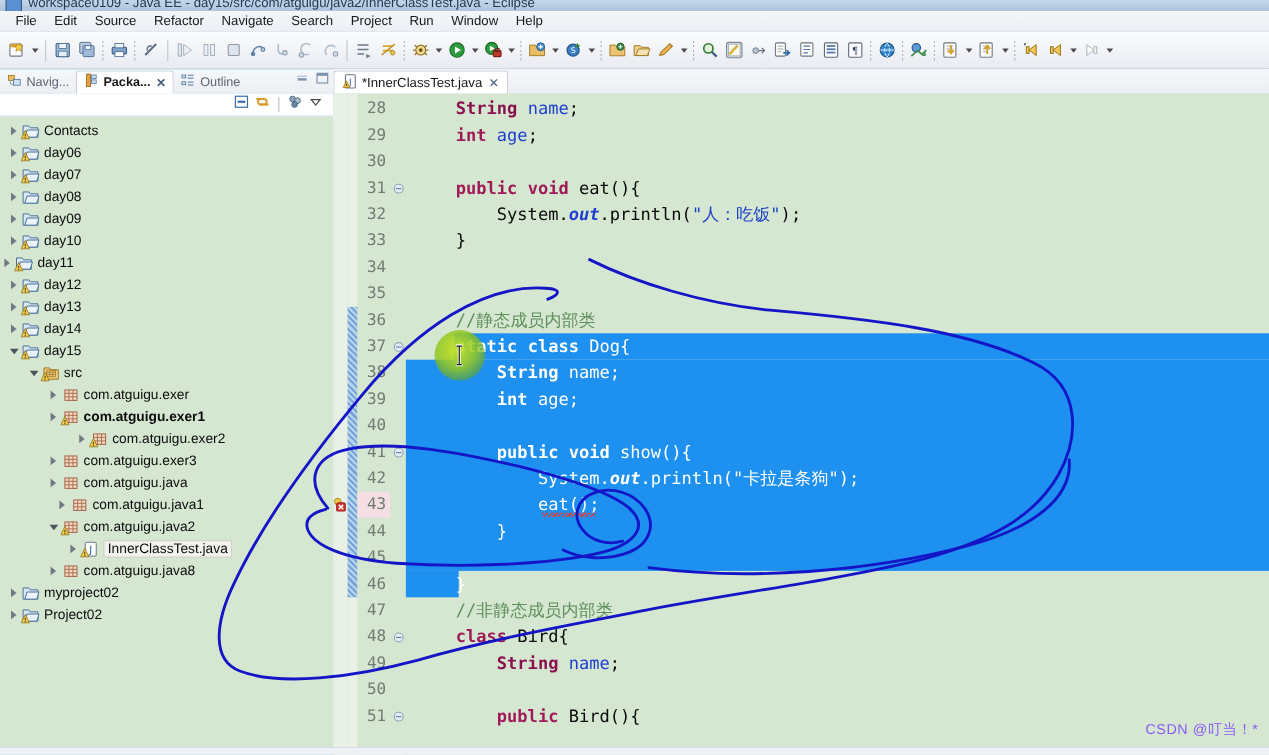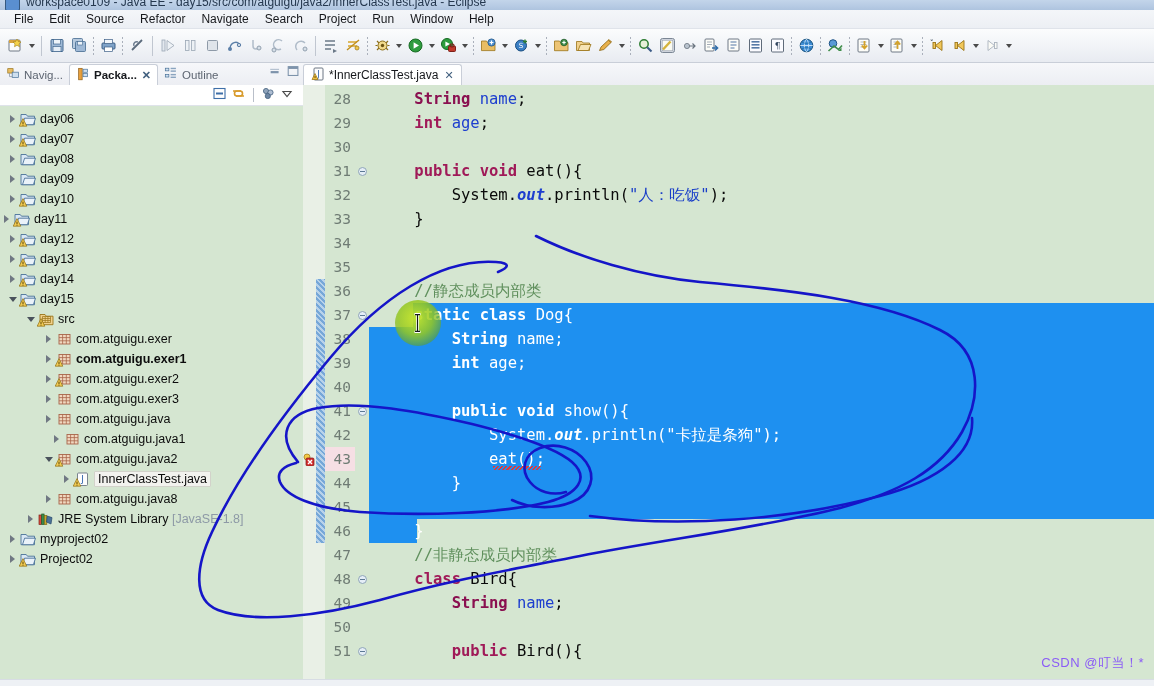--- a/index.html
+++ b/index.html
@@ -599,20 +599,31 @@
     <div class="tree" id="tree">
         <div class="trow" style="padding-left: 6px;">
           <span class="twist closed"></span>
           <span class="ticon"><svg width="17" height="17" viewBox="0 0 17 17">
               <path d="M2 3.5 h5.2 l1.3 1.7 H15.5 v8.5 H2z" fill="#d9e7f4" stroke="#4a7298" stroke-width=".9"></path>
               <path d="M3.5 13.7 L5.6 7.2 H16.5 L14.4 13.7z" fill="#eaf2fa" stroke="#4a7298" stroke-width=".9"></path>
               <path d="M0.2 15.2 L4 7.6 L7.8 15.2 Z" fill="#f3cc55" stroke="#8e6d10" stroke-width=".7"></path>
               <rect x="3.5" y="10.6" width="1" height="2.4" fill="#5c4505"></rect>
               <rect x="3.5" y="13.6" width="1" height="1" fill="#5c4505"></rect>
             </svg></span>
+          <span class="tlabel">Contacts</span>
+        </div>
+        <div class="trow" style="padding-left: 6px;">
+          <span class="twist closed"></span>
+          <span class="ticon"><svg width="17" height="17" viewBox="0 0 17 17">
+              <path d="M2 3.5 h5.2 l1.3 1.7 H15.5 v8.5 H2z" fill="#d9e7f4" stroke="#4a7298" stroke-width=".9"></path>
+              <path d="M3.5 13.7 L5.6 7.2 H16.5 L14.4 13.7z" fill="#eaf2fa" stroke="#4a7298" stroke-width=".9"></path>
+              <path d="M0.2 15.2 L4 7.6 L7.8 15.2 Z" fill="#f3cc55" stroke="#8e6d10" stroke-width=".7"></path>
+              <rect x="3.5" y="10.6" width="1" height="2.4" fill="#5c4505"></rect>
+              <rect x="3.5" y="13.6" width="1" height="1" fill="#5c4505"></rect>
+            </svg></span>
           <span class="tlabel">day06</span>
         </div>
         <div class="trow" style="padding-left: 6px;">
           <span class="twist closed"></span>
           <span class="ticon"><svg width="17" height="17" viewBox="0 0 17 17">
               <path d="M2 3.5 h5.2 l1.3 1.7 H15.5 v8.5 H2z" fill="#d9e7f4" stroke="#4a7298" stroke-width=".9"></path>
               <path d="M3.5 13.7 L5.6 7.2 H16.5 L14.4 13.7z" fill="#eaf2fa" stroke="#4a7298" stroke-width=".9"></path>
               <path d="M0.2 15.2 L4 7.6 L7.8 15.2 Z" fill="#f3cc55" stroke="#8e6d10" stroke-width=".7"></path>
               <rect x="3.5" y="10.6" width="1" height="2.4" fill="#5c4505"></rect>
               <rect x="3.5" y="13.6" width="1" height="1" fill="#5c4505"></rect>
@@ -724,21 +735,21 @@
           <span class="twist closed"></span>
           <span class="ticon"><svg width="17" height="17" viewBox="0 0 17 17">
               <rect x="4" y="3.5" width="11" height="9.5" fill="#f0d8c0" stroke="#a8654a" stroke-width=".9"></rect>
               <path d="M4 6.6 h11 M4 9.8 h11 M7.6 3.5 v9.5 M11.3 3.5 v9.5" stroke="#a8654a" stroke-width=".8"></path>
               <path d="M0.2 15.2 L4 7.6 L7.8 15.2 Z" fill="#f3cc55" stroke="#8e6d10" stroke-width=".7"></path>
               <rect x="3.5" y="10.6" width="1" height="2.4" fill="#5c4505"></rect>
               <rect x="3.5" y="13.6" width="1" height="1" fill="#5c4505"></rect>
             </svg></span>
           <span class="tlabel">com.atguigu.exer1</span>
         </div>
-        <div class="trow" style="padding-left: 42px;">
+        <div class="trow" style="padding-left: 68px;">
           <span class="twist closed"></span>
           <span class="ticon"><svg width="17" height="17" viewBox="0 0 17 17">
               <rect x="4" y="3.5" width="11" height="9.5" fill="#f0d8c0" stroke="#a8654a" stroke-width=".9"></rect>
               <path d="M4 6.6 h11 M4 9.8 h11 M7.6 3.5 v9.5 M11.3 3.5 v9.5" stroke="#a8654a" stroke-width=".8"></path>
               <path d="M0.2 15.2 L4 7.6 L7.8 15.2 Z" fill="#f3cc55" stroke="#8e6d10" stroke-width=".7"></path>
               <rect x="3.5" y="10.6" width="1" height="2.4" fill="#5c4505"></rect>
               <rect x="3.5" y="13.6" width="1" height="1" fill="#5c4505"></rect>
             </svg></span>
           <span class="tlabel">com.atguigu.exer2</span>
         </div>
@@ -788,30 +799,20 @@
             </svg></span>
           <span class="tlabel tsel">InnerClassTest.java</span>
         </div>
         <div class="trow" style="padding-left: 42px;">
           <span class="twist closed"></span>
           <span class="ticon"><svg width="17" height="17" viewBox="0 0 17 17">
               <rect x="4" y="3.5" width="11" height="9.5" fill="#f0d8c0" stroke="#a8654a" stroke-width=".9"></rect>
               <path d="M4 6.6 h11 M4 9.8 h11 M7.6 3.5 v9.5 M11.3 3.5 v9.5" stroke="#a8654a" stroke-width=".8"></path>
             </svg></span>
           <span class="tlabel">com.atguigu.java8</span>
-        </div>
-        <div class="trow" style="padding-left: 24px;">
-          <span class="twist closed"></span>
-          <span class="ticon"><svg width="17" height="17" viewBox="0 0 17 17">
-              <rect x="2" y="4" width="2.4" height="9.5" fill="#d94b3b" stroke="#7d2019" stroke-width=".7"></rect>
-              <rect x="4.7" y="3" width="2.4" height="10.5" fill="#3f8d4a" stroke="#1f5a28" stroke-width=".7"></rect>
-              <rect x="7.4" y="4.5" width="2.4" height="9" fill="#c8a82e" stroke="#7d6a12" stroke-width=".7"></rect>
-              <path d="M10.2 5 L15 6.6 L14 13 L9.5 11z" fill="#4a7298" stroke="#28496b" stroke-width=".7"></path>
-            </svg></span>
-          <span class="tlabel">JRE System Library<span class="dim"> [JavaSE-1.8]</span></span>
         </div>
         <div class="trow" style="padding-left: 6px;">
           <span class="twist closed"></span>
           <span class="ticon"><svg width="17" height="17" viewBox="0 0 17 17">
               <path d="M2 3.5 h5.2 l1.3 1.7 H15.5 v8.5 H2z" fill="#d9e7f4" stroke="#4a7298" stroke-width=".9"></path>
               <path d="M3.5 13.7 L5.6 7.2 H16.5 L14.4 13.7z" fill="#eaf2fa" stroke="#4a7298" stroke-width=".9"></path>
             </svg></span>
           <span class="tlabel">myproject02</span>
         </div>
         <div class="trow" style="padding-left: 6px;">

